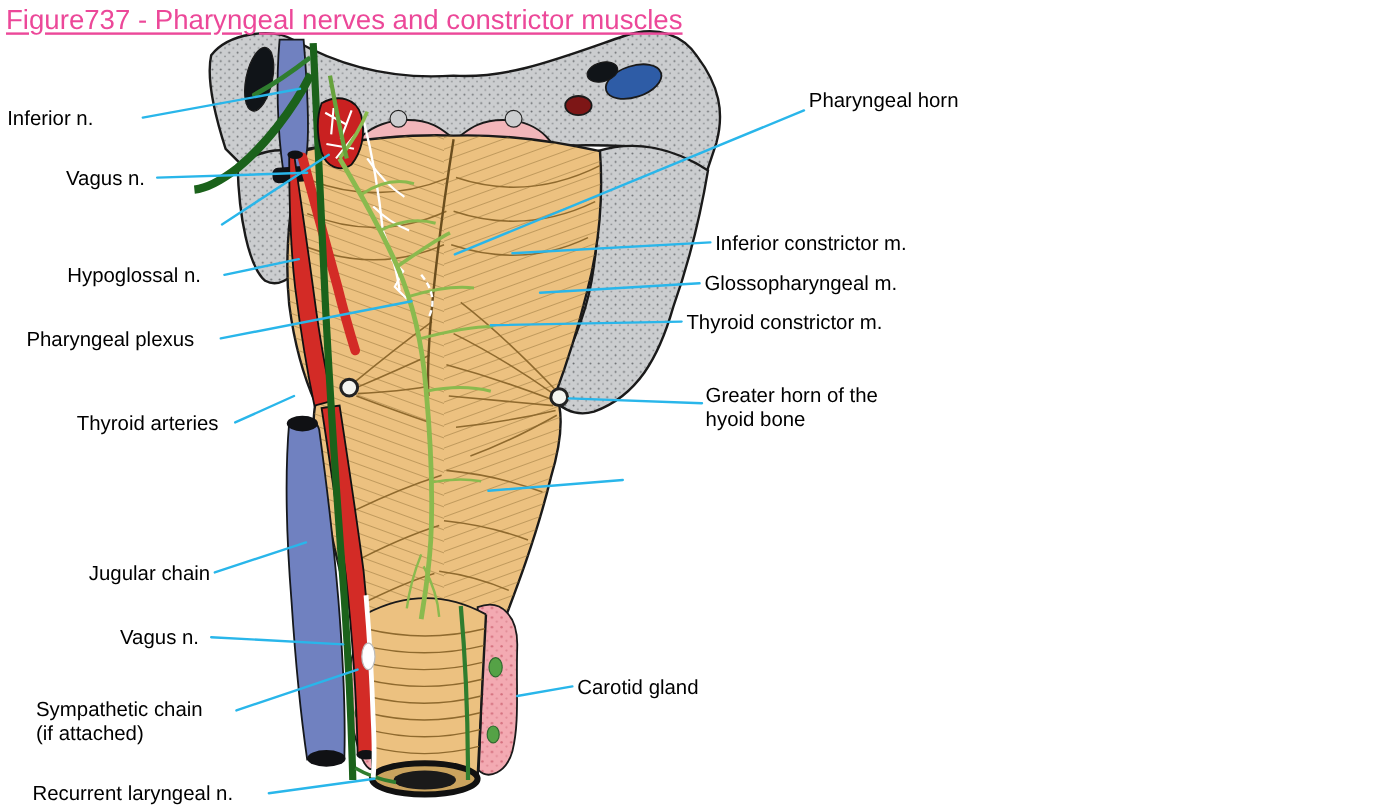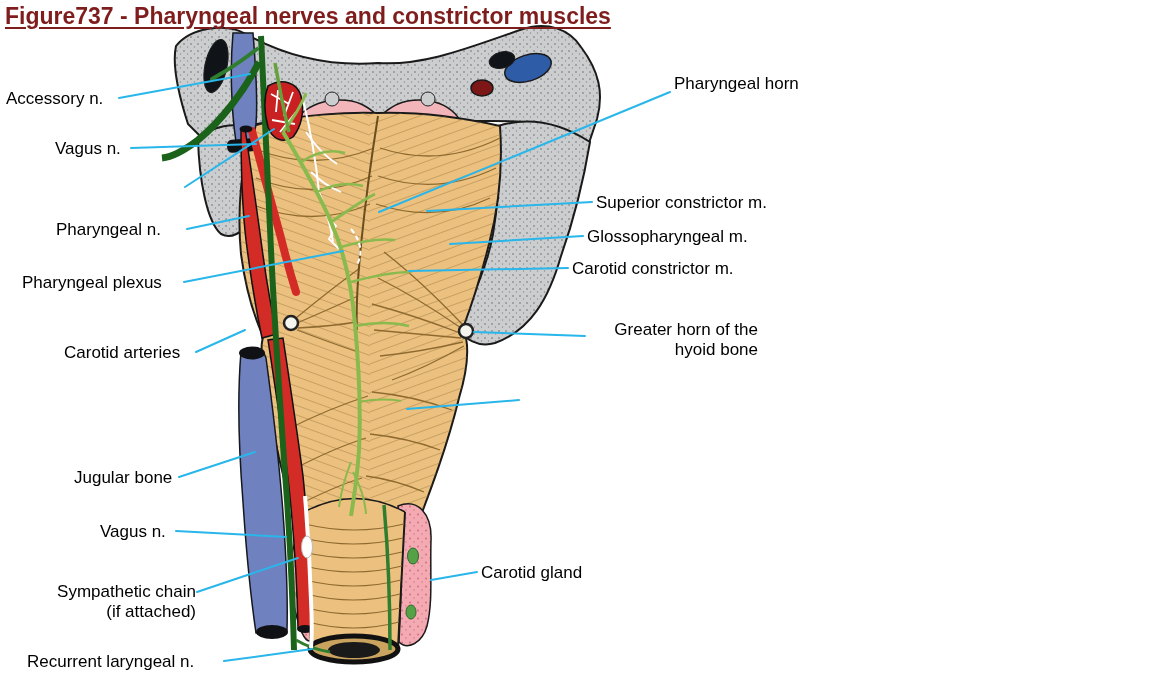--- a/index.html
+++ b/index.html
@@ -1,22 +1,22 @@
 <!DOCTYPE html>
 <html><head>
 <meta charset="utf-8">
 <style>
   html,body{margin:0;padding:0;background:#fff;}
   .stage{position:relative;width:1152px;height:675px;background:#fff;overflow:hidden;
          font-family:"Liberation Sans","DejaVu Sans",sans-serif;}
   .art{position:absolute;left:0;top:0;}
-  .title{position:absolute;left:5px;top:3px;margin:0;font-size:23px;font-weight:bold;color:#7f1d1d;
+  .title{position:absolute;left:5px;top:3px;margin:0;font-size:23px;font-weight:normal;color:#ec4899;
          text-decoration:underline;text-underline-offset:3px;}
   .lbl{position:absolute;font-size:17px;line-height:20px;color:#000;white-space:pre-line;}
-  .lbl.c{text-align:right;}
+  .lbl.c{text-align:left;}
 </style>
 </head>
 <body>
 
 <div class="stage">
 
   <svg class="art" width="1152" height="675" viewBox="0 0 1152 675">
     <defs>
       <path id="musclePath" d="M252,126 C300,114 350,112 378,113 C412,112 455,116 500,126
         C503,168 498,210 489,244 C481,276 472,304 463,328 C470,344 468,368 459,398
@@ -212,32 +212,32 @@
       <line x1="583" y1="236" x2="450" y2="244"></line>
       <line x1="568" y1="268" x2="409" y2="271"></line>
       <line x1="585" y1="336" x2="474" y2="332"></line>
       <line x1="519" y1="400" x2="407" y2="409"></line>
       <line x1="477" y1="572" x2="431" y2="580"></line>
     </g>
   </svg>
 
   <h1 class="title">Figure737 - Pharyngeal nerves and constrictor muscles</h1>
 
-  <div class="lbl" style="left:6px;top:89px">Accessory n.</div>
+  <div class="lbl" style="left:6px;top:89px">Inferior n.</div>
   <div class="lbl" style="left:55px;top:139px">Vagus n.</div>
-  <div class="lbl" style="left:56px;top:220px">Pharyngeal n.</div>
+  <div class="lbl" style="left:56px;top:220px">Hypoglossal n.</div>
   <div class="lbl" style="left:22px;top:273px">Pharyngeal plexus</div>
-  <div class="lbl" style="left:64px;top:343px">Carotid arteries</div>
-  <div class="lbl" style="left:74px;top:468px">Jugular bone</div>
+  <div class="lbl" style="left:64px;top:343px">Thyroid arteries</div>
+  <div class="lbl" style="left:74px;top:468px">Jugular chain</div>
   <div class="lbl" style="left:100px;top:522px">Vagus n.</div>
   <div class="lbl c" style="left:30px;top:582px;width:166px">Sympathetic chain
 (if attached)</div>
   <div class="lbl" style="left:27px;top:652px">Recurrent laryngeal n.</div>
 
   <div class="lbl" style="left:674px;top:74px">Pharyngeal horn</div>
-  <div class="lbl" style="left:596px;top:193px">Superior constrictor m.</div>
+  <div class="lbl" style="left:596px;top:193px">Inferior constrictor m.</div>
   <div class="lbl" style="left:587px;top:227px">Glossopharyngeal m.</div>
-  <div class="lbl" style="left:572px;top:259px">Carotid constrictor m.</div>
+  <div class="lbl" style="left:572px;top:259px">Thyroid constrictor m.</div>
   <div class="lbl c" style="left:588px;top:320px;width:170px">Greater horn of the
 hyoid bone</div>
   <div class="lbl" style="left:481px;top:563px">Carotid gland</div>
 
 </div>
 
 </body></html>

